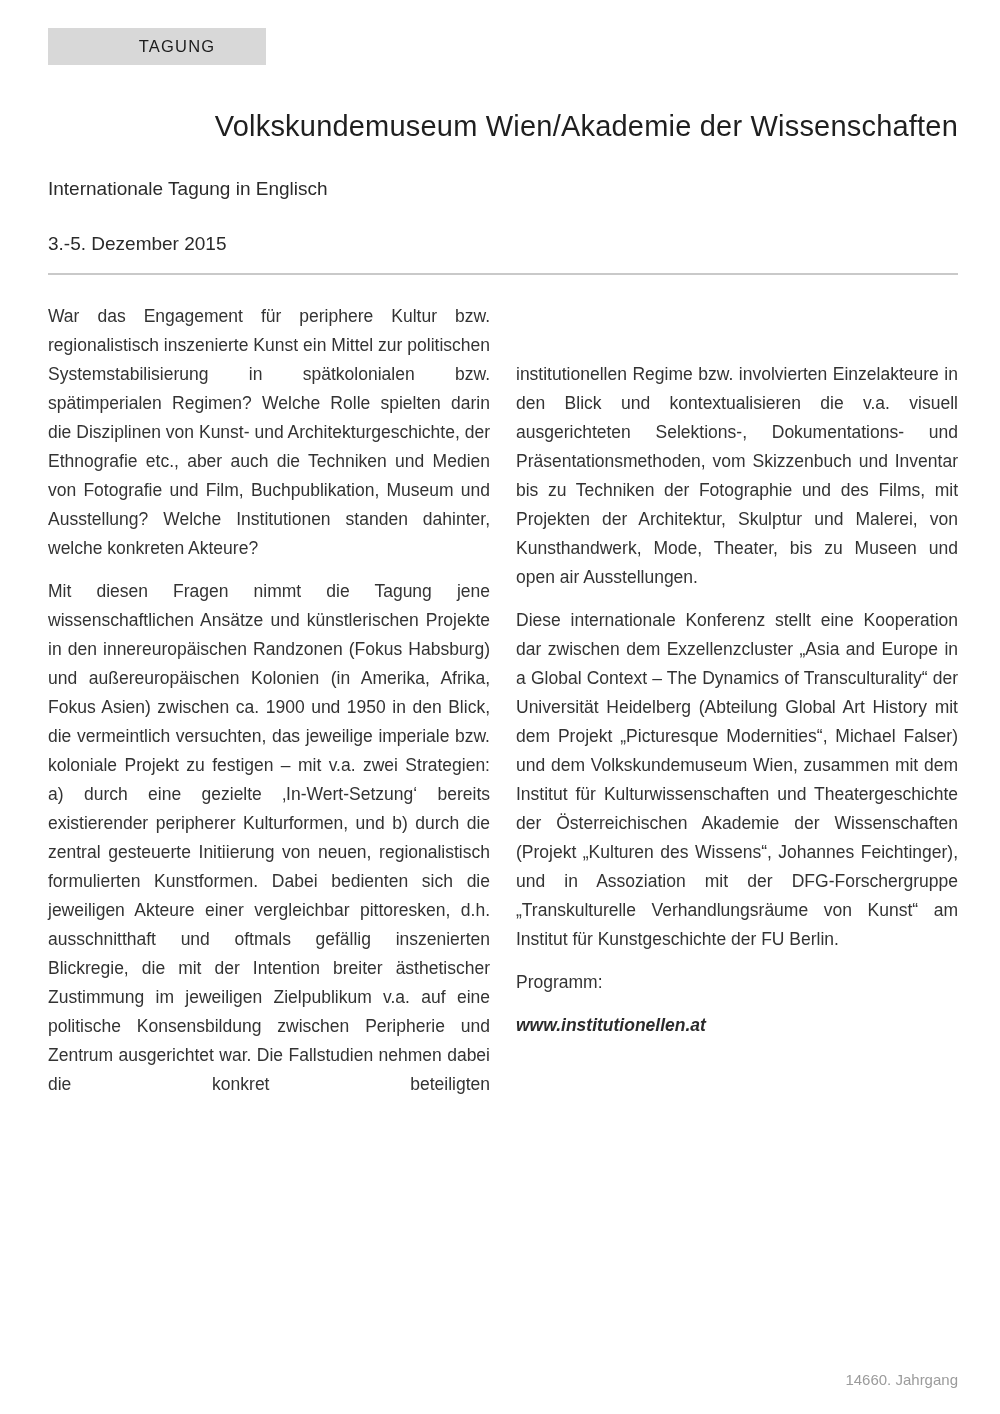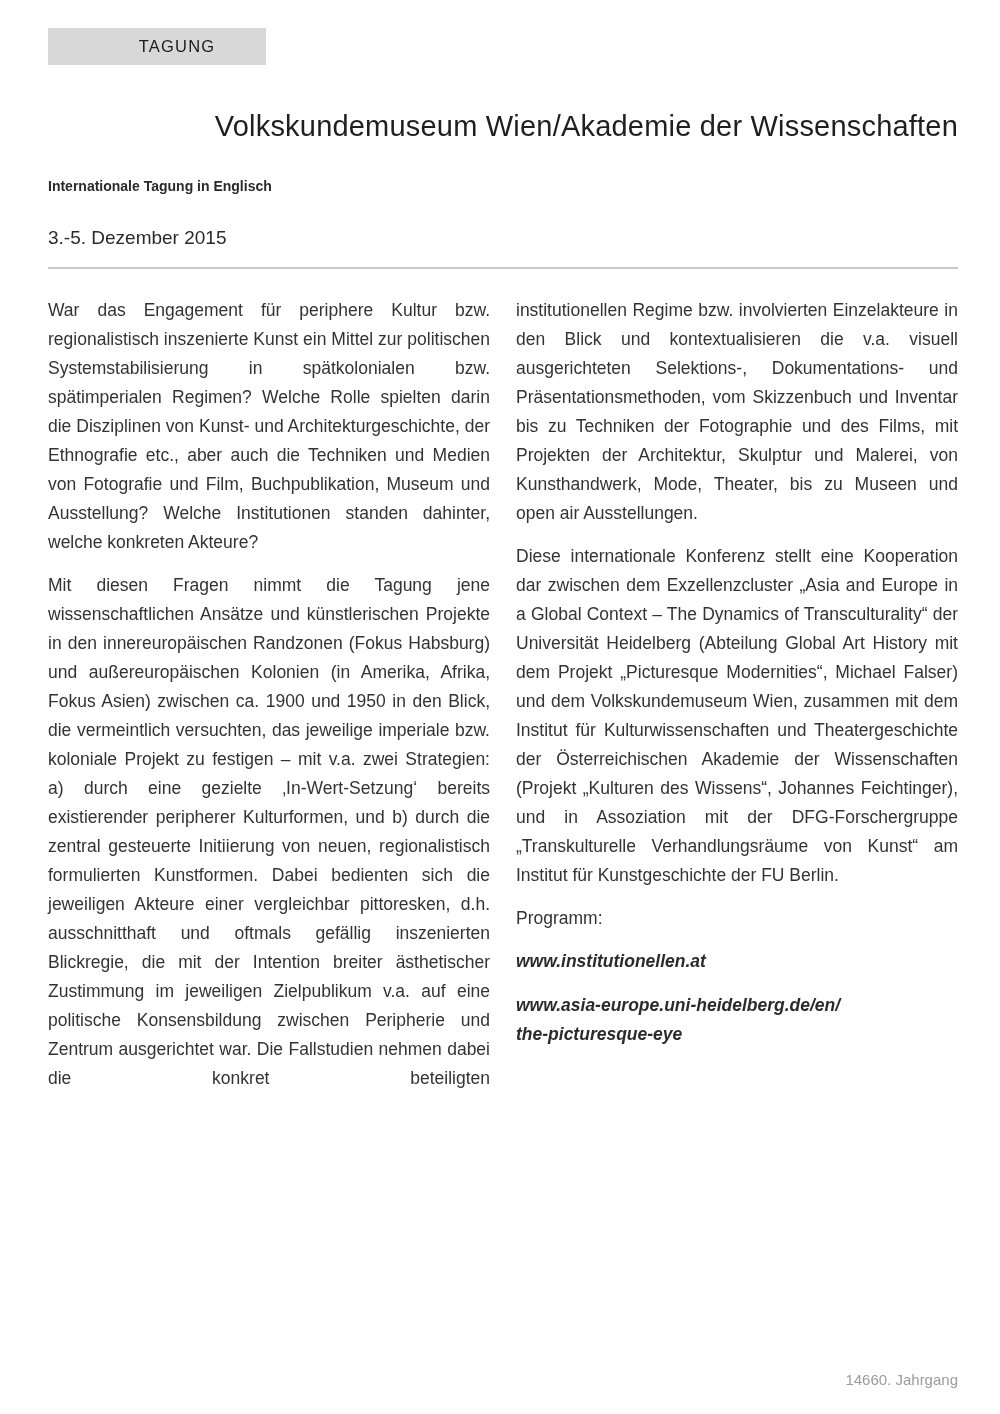--- a/index.html
+++ b/index.html
@@ -40,38 +40,38 @@
   .subtitle {
     font-size: 29px;
     font-weight: 400;
     letter-spacing: 0.2px;
     color: #1f1f1f;
     margin: 0 0 30px 0;
     line-height: 1.32;
     max-width: 880px;
   }
   .meta {
-    font-size: 14px;
+    font-size: 19px;
     color: #2a2a2a;
     margin: 0 0 33px 0;
-    font-weight: bold;
   }
   .dates {
     font-size: 19px;
     color: #2a2a2a;
     margin: 0 0 18px 0;
   }
   .rule {
     border: none;
     border-top: 2px solid #c9c9c9;
     margin: 0 0 27px 0;
   }
   .columns {
     display: flex;
     gap: 26px;
+    align-items: center;
   }
   .col {
     flex: 1 1 0;
     font-size: 17.5px;
     line-height: 29px;
     text-align: justify;
     color: #333333;
   }
   .col p { margin: 0 0 14px 0; }
   .col p.cont { text-align-last: justify; }
@@ -117,24 +117,20 @@
     <div class="col">
       <p>War das Engagement für periphere Kultur bzw. regionalistisch inszenierte Kunst ein Mittel zur politischen Systemstabilisierung in spätkolonialen bzw. spätimperialen Regimen? Welche Rolle spielten darin die Disziplinen von Kunst- und Architekturgeschichte, der Ethnografie etc., aber auch die Techniken und Medien von Fotografie und Film, Buchpublikation, Museum und Ausstellung? Welche Institutionen standen dahinter, welche konkreten Akteure?</p>
       <p class="cont">Mit diesen Fragen nimmt die Tagung jene wissenschaftlichen Ansätze und künstlerischen Projekte in den innereuropäischen Randzonen (Fokus Habsburg) und außereuropäischen Kolonien (in Amerika, Afrika, Fokus Asien) zwischen ca. 1900 und 1950 in den Blick, die vermeintlich versuchten, das jeweilige imperiale bzw. koloniale Projekt zu festigen – mit v.a. zwei Strategien: a) durch eine gezielte ‚In-Wert-Setzung‘ bereits existierender peripherer Kulturformen, und b) durch die zentral gesteuerte Initiierung von neuen, regionalistisch formulierten Kunstformen. Dabei bedienten sich die jeweiligen Akteure einer vergleichbar pittoresken, d.h. ausschnitthaft und oftmals gefällig inszenierten Blickregie, die mit der Intention breiter ästhetischer Zustimmung im jeweiligen Zielpublikum v.a. auf eine politische Konsensbildung zwischen Peripherie und Zentrum ausgerichtet war. Die Fallstudien nehmen dabei die konkret beteiligten</p>
     </div>
 
     <div class="col">
       <p>institutionellen Regime bzw. involvierten Einzelakteure in den Blick und kontextualisieren die v.a. visuell ausgerichteten Selektions-, Dokumentations- und Präsentationsmethoden, vom Skizzenbuch und Inventar bis zu Techniken der Fotographie und des Films, mit Projekten der Architektur, Skulptur und Malerei, von Kunsthandwerk, Mode, Theater, bis zu Museen und open air Ausstellungen.</p>
       <p>Diese internationale Konferenz stellt eine Kooperation dar zwischen dem Exzellenzcluster „Asia and Europe in a Global Context – The Dynamics of Transculturality“ der Universität Heidelberg (Abteilung Global Art History mit dem Projekt „Picturesque Modernities“, Michael Falser) und dem Volkskundemuseum Wien, zusammen mit dem Institut für Kulturwissenschaften und Theatergeschichte der Österreichischen Akademie der Wissenschaften (Projekt „Kulturen des Wissens“, Johannes Feichtinger), und in Assoziation mit der DFG-Forschergruppe „Transkulturelle Verhandlungsräume von Kunst“ am Institut für Kunstgeschichte der FU Berlin.</p>
       <p class="program-label">Programm:</p>
       <div class="link-block">www.institutionellen.at</div>
-      <div class="link-block">
-        <div>www.asia-europe.uni-heidelberg.de/en/</div>
-        <div>the-picturesque-eye</div>
-      </div>
     </div>
 
   </div>
 
   <div class="footer">
     <span>146</span>
     <span>60. Jahrgang</span>
   </div>
 
 </div>

